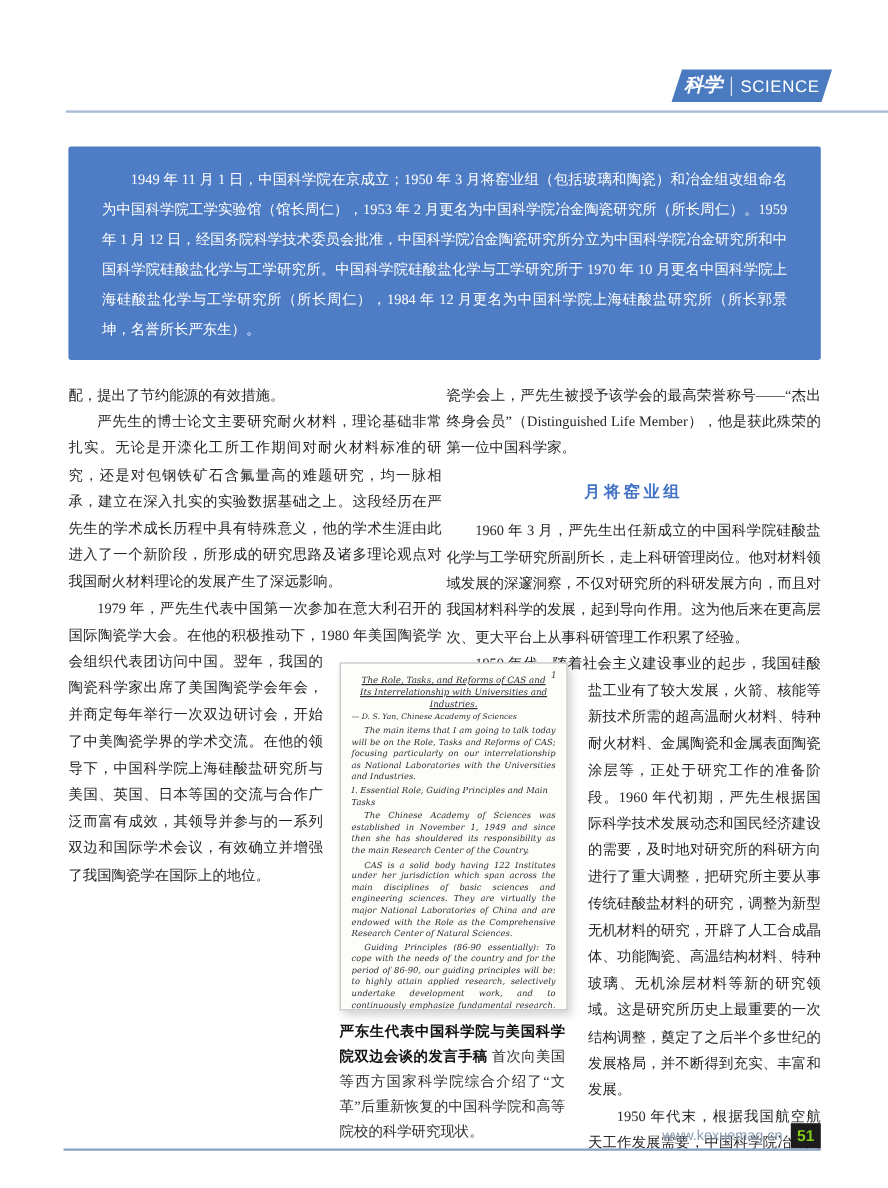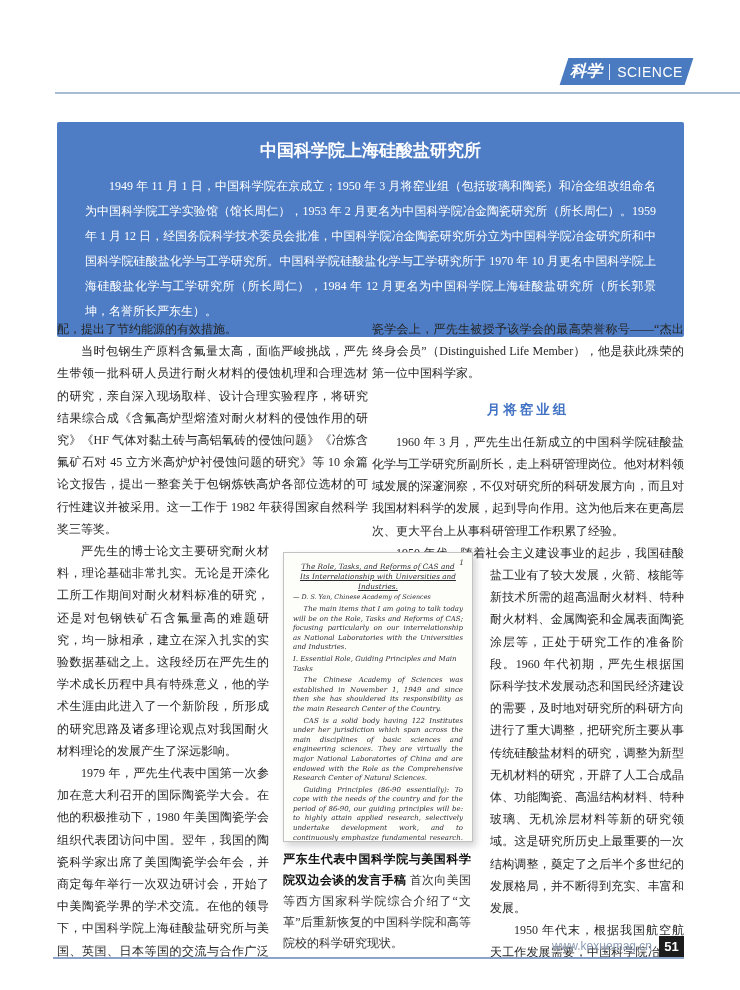--- a/index.html
+++ b/index.html
@@ -52,47 +52,45 @@
 
   
   .caption{position:absolute;left:283px;top:849px;width:188px;font-size:12px;
            line-height:21px;text-align:justify;color:#333333;}
   .caption .cap-bold{font-weight:bold;color:#111111;font-family:"Liberation Sans",sans-serif;}
 
   
   .footer-url{position:absolute;top:939px;right:88px;font-size:12px;color:#8b9cb4;
               font-family:"Liberation Sans",sans-serif;}
   .page-badge{position:absolute;top:936px;left:659px;width:25px;height:21px;background:#1c1c1c;
-              color:#ffffff;font-family:"Liberation Sans",sans-serif;font-weight:bold;
+              color:#84cc16;font-family:"Liberation Sans",sans-serif;font-weight:bold;
               font-size:13px;display:flex;align-items:center;justify-content:center;}
   .bottom-rule{position:absolute;top:957px;left:53px;width:631px;height:2px;background:#8aa5c8;}
 </style>
 </head>
 <body>
 
 <div class="logo">
   <div class="logo-bg"></div>
   <div class="logo-inner">
     <span class="logo-cn">科学</span>
     <span class="logo-sep"></span>
     <span class="logo-en">SCIENCE</span>
   </div>
 </div>
 <div class="top-rule"></div>
 
 <div class="infobox">
-  <div class="infobox-title">中国科学院上海硅酸盐研究所</div>
   <div class="infobox-body">1949 年 11 月 1 日，中国科学院在京成立；1950 年 3 月将窑业组（包括玻璃和陶瓷）和冶金组改组命名为中国科学院工学实验馆（馆长周仁），1953 年 2 月更名为中国科学院冶金陶瓷研究所（所长周仁）。1959 年 1 月 12 日，经国务院科学技术委员会批准，中国科学院冶金陶瓷研究所分立为中国科学院冶金研究所和中国科学院硅酸盐化学与工学研究所。中国科学院硅酸盐化学与工学研究所于 1970 年 10 月更名中国科学院上海硅酸盐化学与工学研究所（所长周仁），1984 年 12 月更名为中国科学院上海硅酸盐研究所（所长郭景坤，名誉所长严东生）。</div>
 </div>
 
 <div class="column col-left">
   <div class="spacer-r"></div>
   <div class="reserve-r"></div>
   <p class="no-indent">配，提出了节约能源的有效措施。</p>
-  <p>当时包钢生产原料含氟量太高，面临严峻挑战，严先生带领一批科研人员进行耐火材料的侵蚀机理和合理选材的研究，亲自深入现场取样、设计合理实验程序，将研究结果综合成《含氟高炉型熔渣对耐火材料的侵蚀作用的研究》《HF 气体对黏土砖与高铝氧砖的侵蚀问题》《冶炼含氟矿石对 45 立方米高炉炉衬侵蚀问题的研究》等 10 余篇论文报告，提出一整套关于包钢炼铁高炉各部位选材的可行性建议并被采用。这一工作于 1982 年获得国家自然科学奖三等奖。</p>
   <p>严先生的博士论文主要研究耐火材料，理论基础非常扎实。无论是开滦化工所工作期间对耐火材料标准的研究，还是对包钢铁矿石含氟量高的难题研究，均一脉相承，建立在深入扎实的实验数据基础之上。这段经历在严先生的学术成长历程中具有特殊意义，他的学术生涯由此进入了一个新阶段，所形成的研究思路及诸多理论观点对我国耐火材料理论的发展产生了深远影响。</p>
   <p>1979 年，严先生代表中国第一次参加在意大利召开的国际陶瓷学大会。在他的积极推动下，1980 年美国陶瓷学会组织代表团访问中国。翌年，我国的陶瓷科学家出席了美国陶瓷学会年会，并商定每年举行一次双边研讨会，开始了中美陶瓷学界的学术交流。在他的领导下，中国科学院上海硅酸盐研究所与美国、英国、日本等国的交流与合作广泛而富有成效，其领导并参与的一系列双边和国际学术会议，有效确立并增强了我国陶瓷学在国际上的地位。</p>
 
 </div>
 
 <div class="column col-right">
   <div class="spacer-l"></div>
   <div class="reserve-l"></div>
   <p class="no-indent">瓷学会上，严先生被授予该学会的最高荣誉称号——“杰出终身会员”（Distinguished Life Member），他是获此殊荣的第一位中国科学家。</p>
   <div class="section-heading">月将窑业组</div>

